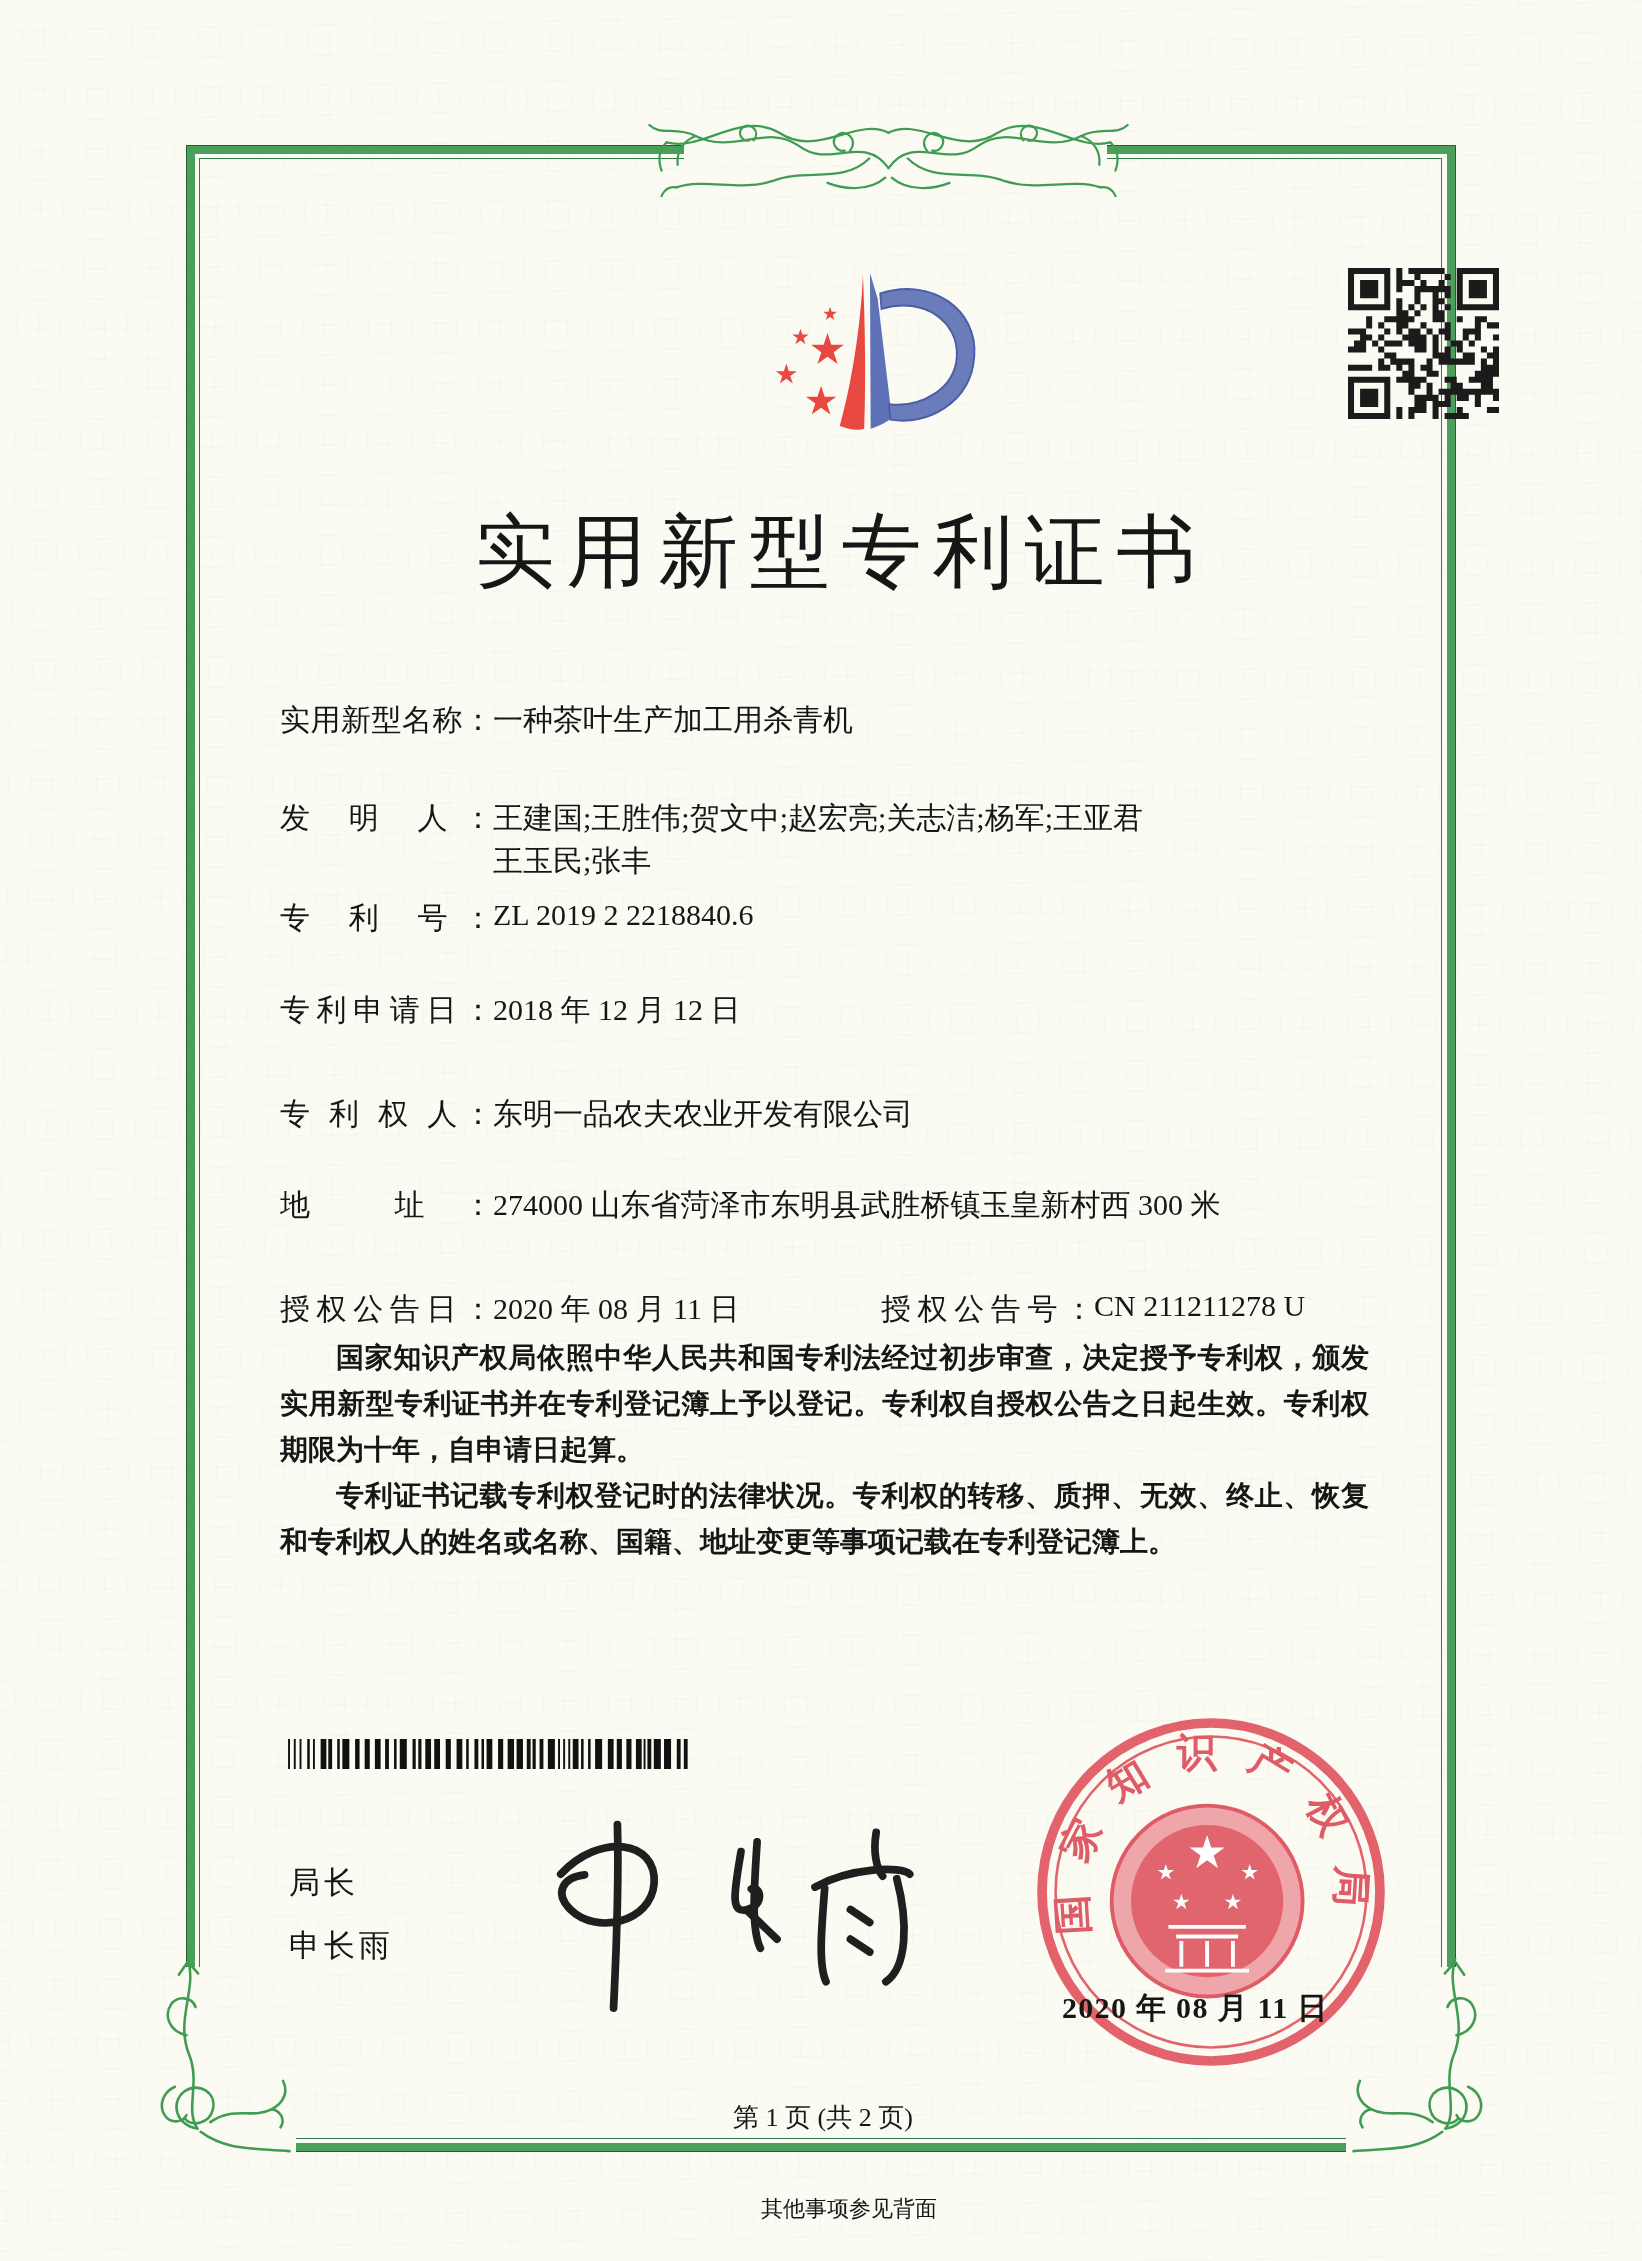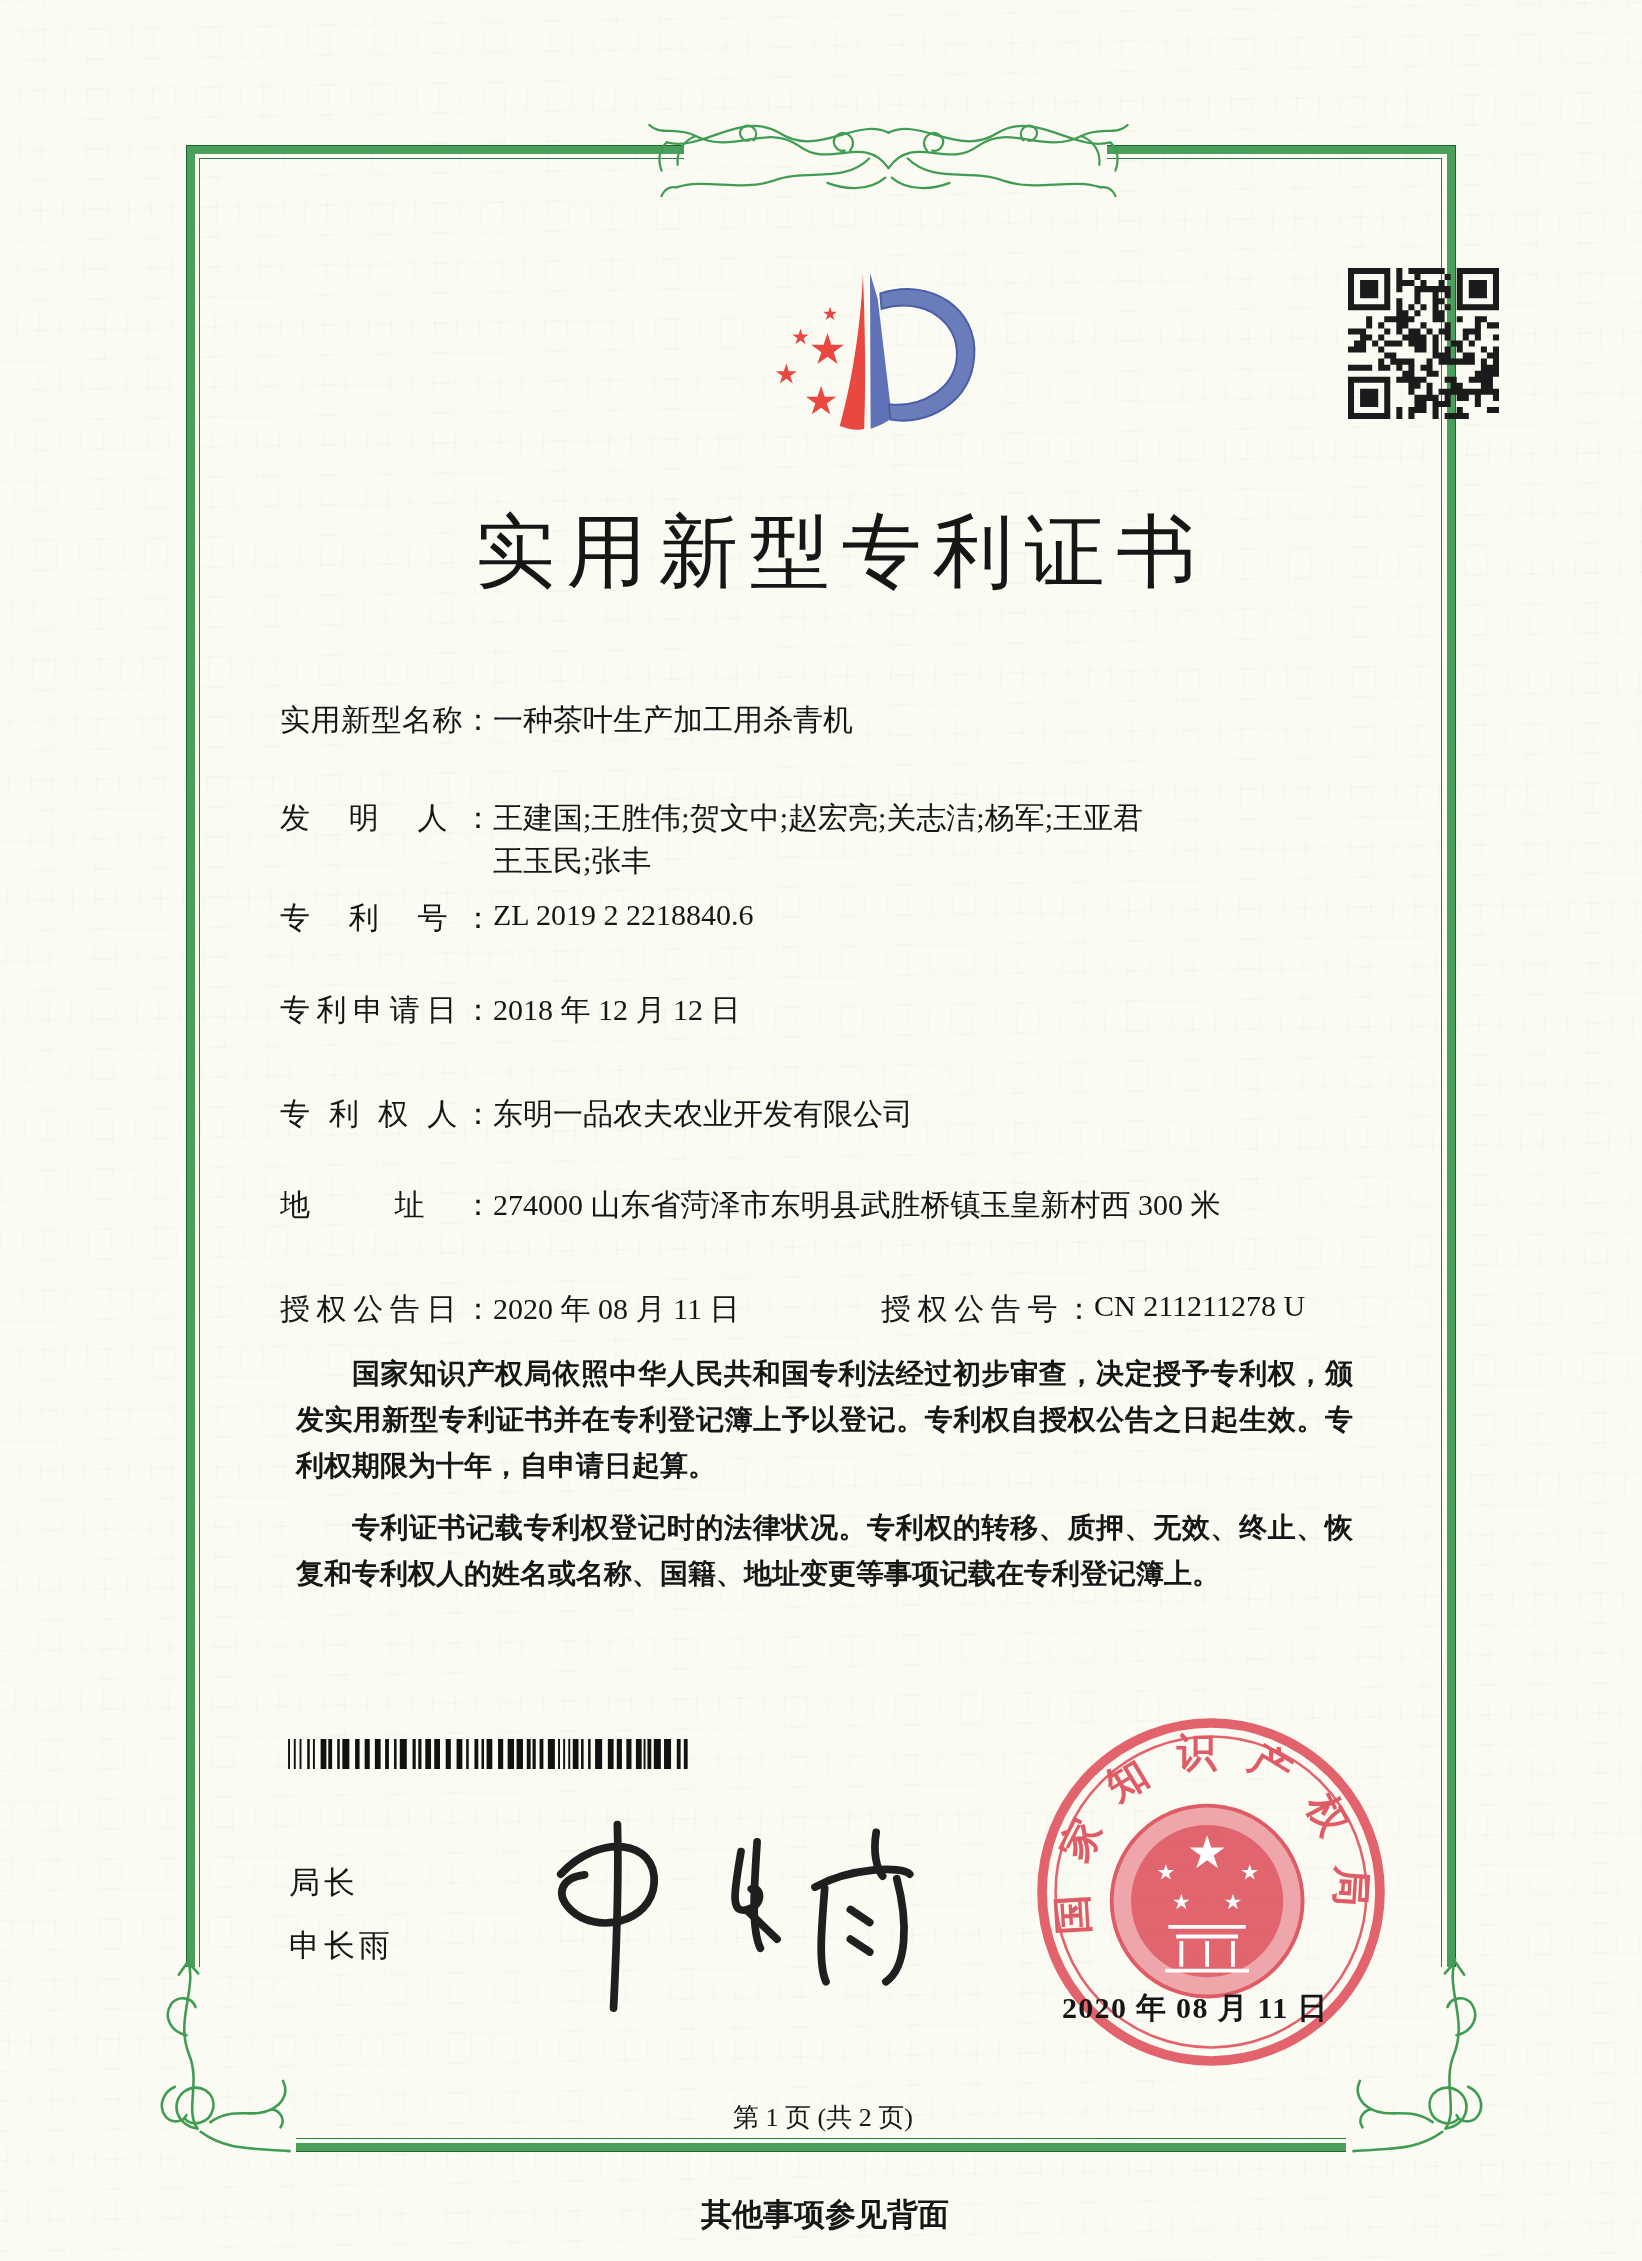--- a/index.html
+++ b/index.html
@@ -20,26 +20,26 @@
     border:1.9px solid #2e7c43;box-sizing:border-box;}
   .patch{background:#fbfbf3;}
   
   #cert-no{left:251px;top:274px;font-size:32px;letter-spacing:4.5px;}
   #title{left:475px;top:499px;font-size:80px;font-weight:400;letter-spacing:11.6px;white-space:nowrap;}
   .row{white-space:nowrap;font-size:30px;}
   .row .lbl{display:inline-block;width:213px;text-align:justify;text-align-last:justify;vertical-align:top;}
   .val{font-size:30px;white-space:nowrap;}
   #paras{left:280px;top:1335px;width:1089px;font-size:28px;line-height:46px;
     text-align:justify;font-weight:600;}
-  #paras p{margin:16px;text-indent:2em;}
+  #paras p{margin:0;text-indent:2em;}
   #bureau-role{left:289px;top:1862px;font-size:31px;letter-spacing:3.9px;}
   #bureau-name{left:289px;top:1925px;font-size:31px;letter-spacing:3.9px;}
   #seal-date{left:1062px;top:1988px;font-size:30px;font-weight:600;letter-spacing:1.3px;z-index:6;}
   #page-num{left:823px;top:2100px;font-size:26px;transform:translateX(-50%);white-space:nowrap;}
-  #back-note{left:825px;top:2194px;font-size:31px;font-weight:700;transform:translateX(-50%);white-space:nowrap;}
+  #back-note{left:849px;top:2194px;font-size:22px;font-weight:400;transform:translateX(-50%);white-space:nowrap;}
   .green{stroke:#3f9c52;fill:none;stroke-linecap:round;}
 </style>
 </head>
 <body>
 
 <div id="page">
 
   <div class="abs" id="frame-band"></div>
   <div class="abs" id="frame-line"></div>
 

